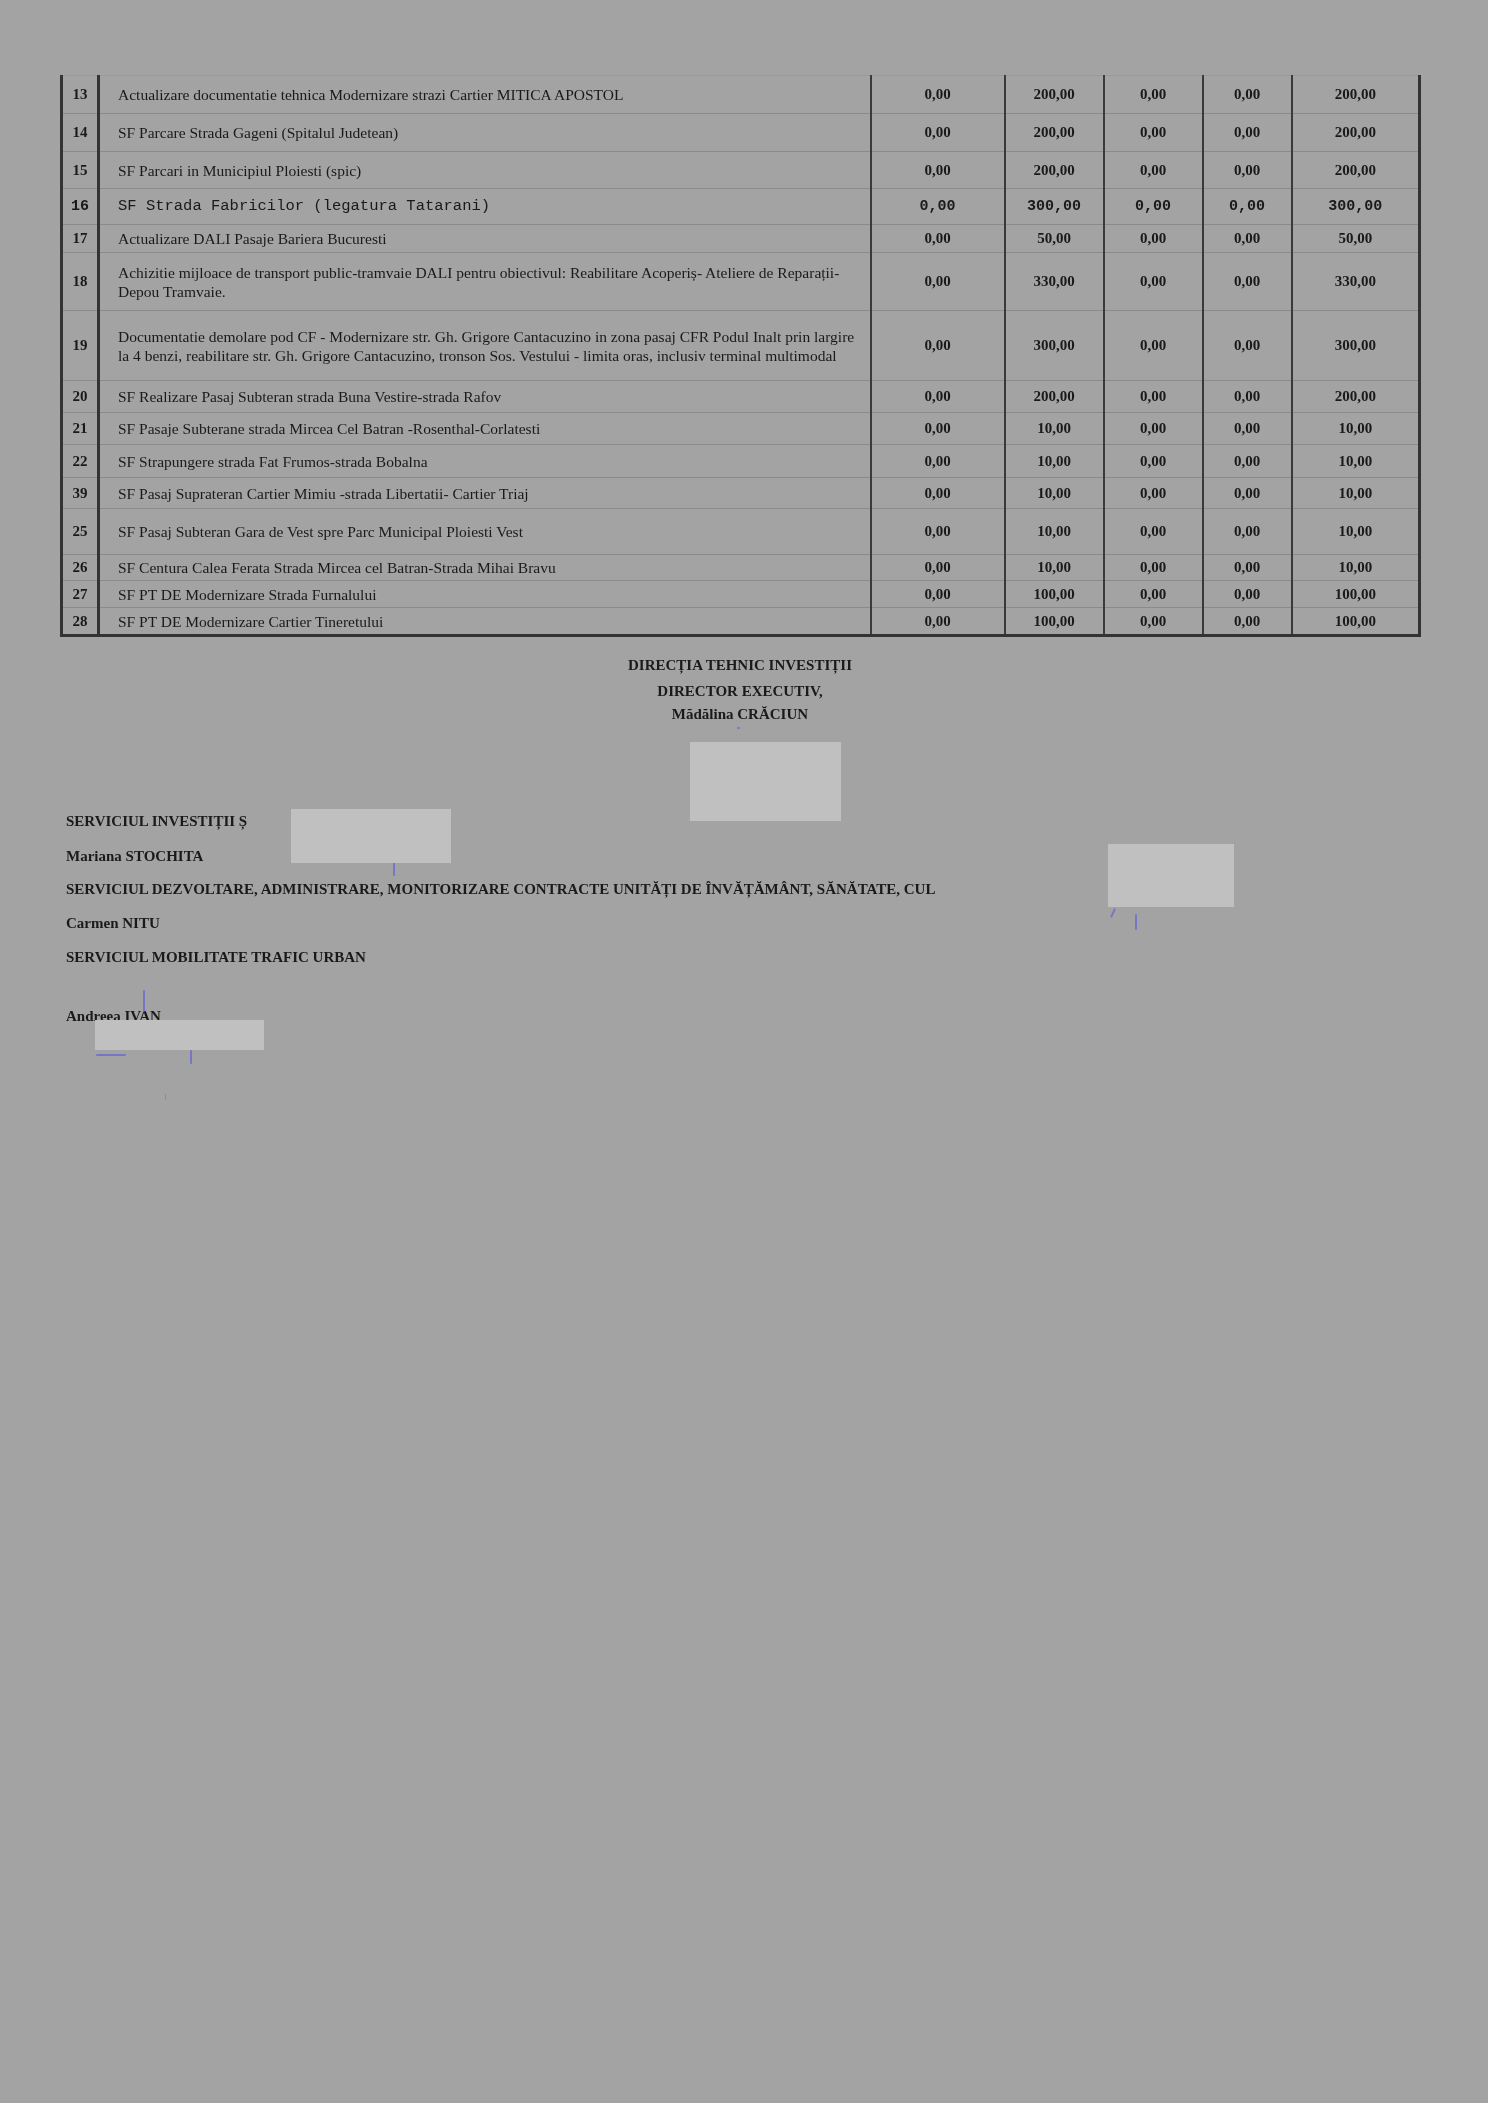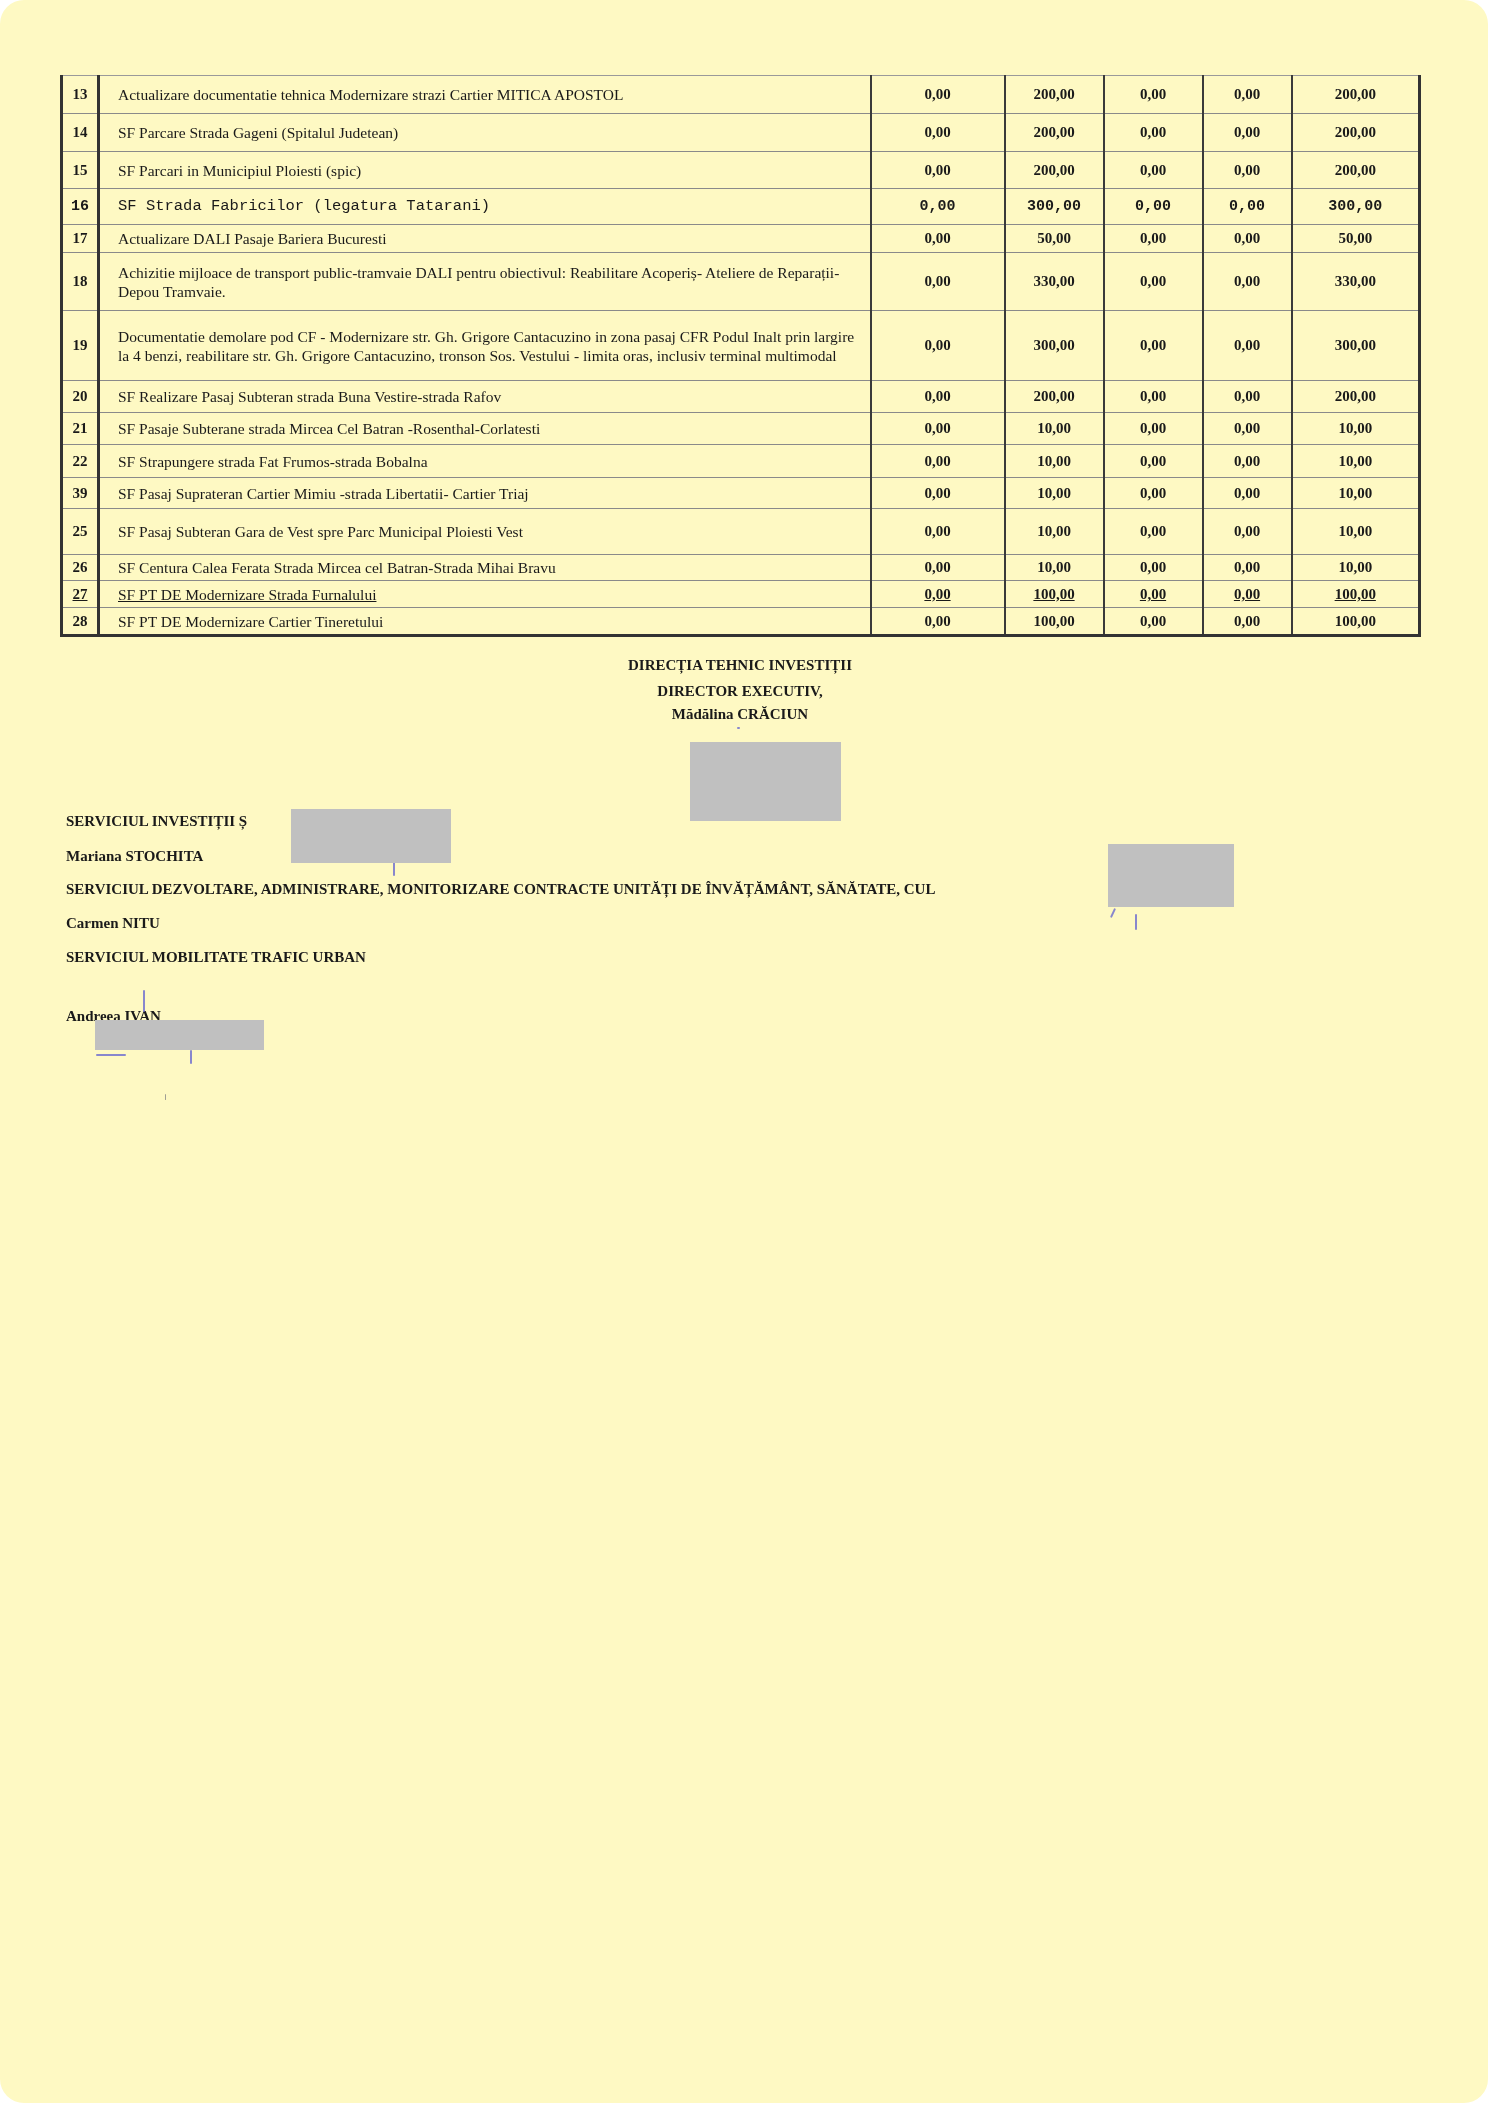--- a/index.html
+++ b/index.html
@@ -1,18 +1,18 @@
 <!DOCTYPE html>
 <html><head>
 <meta charset="utf-8">
 <style>
   html, body { margin:0; padding:0; background:#ffffff; }
   body { width:1488px; height:2103px; position:relative; overflow:hidden;
          font-family:"Liberation Serif", "DejaVu Serif", serif; color:#1a1a1a; }
-  .page { position:absolute; left:0; top:0; width:1488px; height:2103px; background:#fef9c3;border-radius:24px; }
+  .page { position:absolute; left:0; top:0; width:1488px; height:2103px; background:#a3a3a3; }
 
   
   .tbl { position:absolute; left:60px; top:75px; width:1358px; border-collapse:collapse;
          table-layout:fixed; }
   .tbl td { border:1px solid #8a8a8a; padding:0 3px; font-size:15.5px; line-height:19px; vertical-align:middle; }
   .tbl { border-left:3px solid #333; border-right:3px solid #333; border-bottom:3px solid #333; }
   .tbl td.num { text-align:center; font-weight:bold; font-size:15px; border-left:2px solid #3a3a3a; border-right:2px solid #3a3a3a; }
   .tbl td.idx { text-align:center; font-weight:bold; font-size:15px; border-right:3px solid #333; padding:0; }
   .tbl td.desc { text-align:left; padding-left:18px; }
   .tbl tr:first-child td { border-top:1px solid #9a9a9a; }
@@ -149,21 +149,21 @@
         </tr>
         <tr style="height: 26px;">
           <td class="idx">26</td>
           <td class="desc">SF Centura Calea Ferata Strada Mircea cel Batran-Strada Mihai Bravu</td>
           <td class="num">0,00</td>
           <td class="num">10,00</td>
           <td class="num">0,00</td>
           <td class="num">0,00</td>
           <td class="num">10,00</td>
         </tr>
-        <tr style="height: 27px; text-decoration: underline;">
+        <tr style="height: 27px;">
           <td class="idx">27</td>
           <td class="desc">SF PT DE Modernizare Strada Furnalului</td>
           <td class="num">0,00</td>
           <td class="num">100,00</td>
           <td class="num">0,00</td>
           <td class="num">0,00</td>
           <td class="num">100,00</td>
         </tr>
         <tr style="height: 28px;">
           <td class="idx">28</td>

